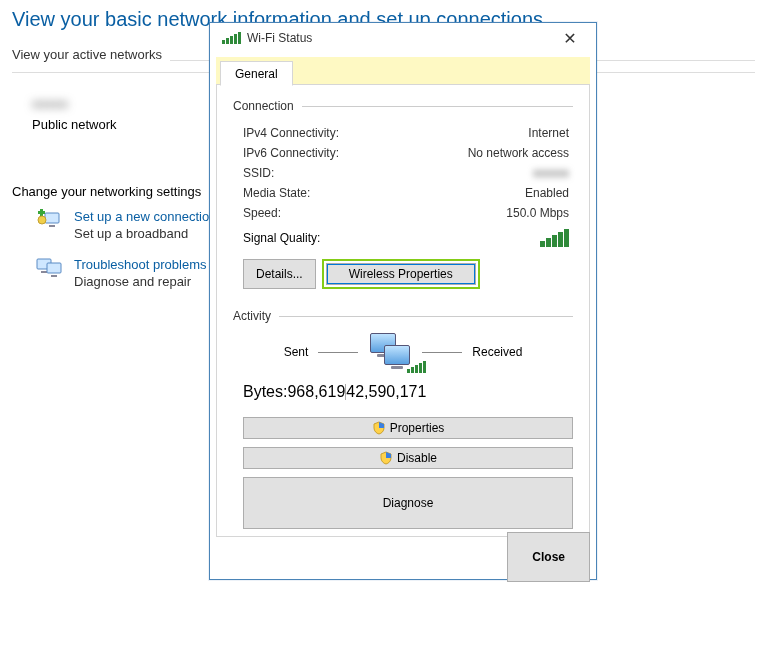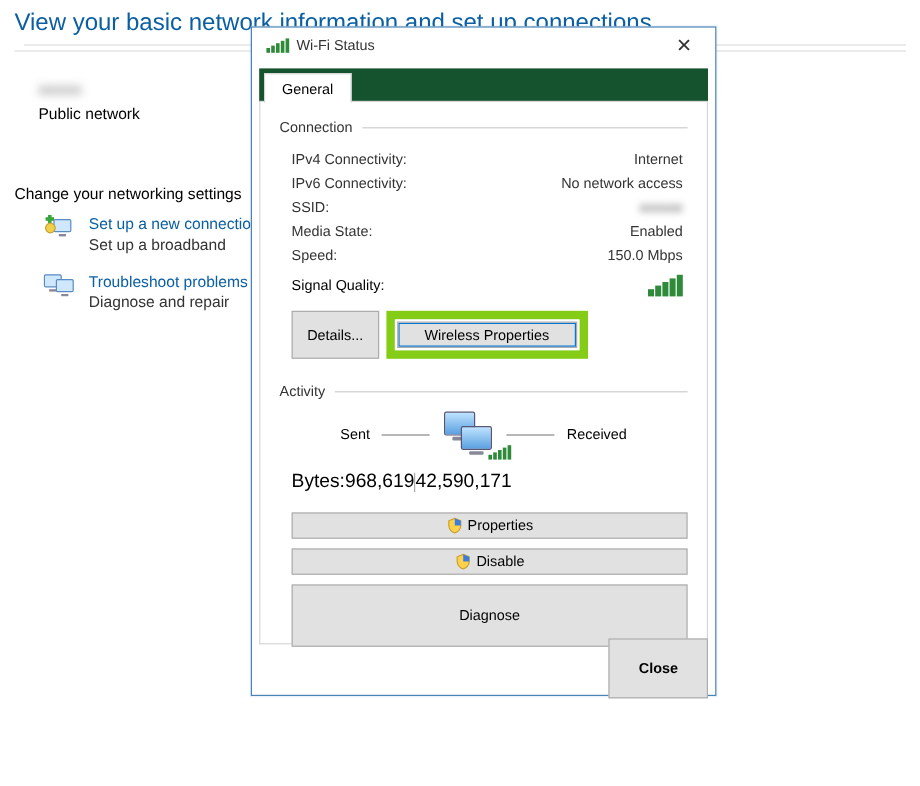--- a/index.html
+++ b/index.html
@@ -1,57 +1,57 @@
 <!DOCTYPE html>
 <html><head>
   <meta charset="utf-8">
   <style>
     * { box-sizing: border-box; margin: 0; padding: 0; }
     body { font-family: "Segoe UI", Tahoma, sans-serif; font-size: 12px; background: #fff; width: 767px; height: 655px; position: relative; overflow: hidden; }
 
     
     .bg { padding: 8px 12px; }
-    .page-title { font-size: 20px; color: #0a5fa3; font-weight: 400; margin-bottom: 0; }
+    .page-title { font-size: 20px; color: #0a5fa3; font-weight: 400; margin-bottom: 16px; }
     .section-label { font-size: 13px; color: #333; margin-bottom: 6px; }
     .active-networks { border-top: 1px solid #ddd; margin-top: 4px; padding-top: 24px; padding-left: 20px; }
     .blurred { filter: blur(4px); color: #555; display: inline-block; }
     .public-net { margin-top: 6px; font-size: 13px; }
     .change-settings { margin-top: 52px; font-size: 13px; }
     .action-row { display: flex; align-items: flex-start; gap: 12px; margin: 10px 0 16px 24px; }
     .action-text .link { color: #0a5fa3; font-size: 13px; cursor: pointer; }
     .action-text .desc { color: #333; font-size: 13px; margin-top: 2px; }
 
     
     .dialog { position: absolute; left: 209px; top: 22px; width: 388px; height: 558px; background: #fff; border: 1px solid #4a84b7; box-shadow: 0 0 0 1px rgba(74,132,183,.1); }
     .titlebar { height: 30px; display: flex; align-items: center; padding: 0 6px; }
     .titlebar .title { display: flex; align-items: center; gap: 6px; font-size: 12px; color: #333; padding-left: 6px; }
     .titlebar .close { margin-left: auto; width: 40px; height: 26px; display: flex; align-items: center; justify-content: center; cursor: pointer; font-size: 16px; color: #333; }
     .dialog-body { position: absolute; left: 6px; right: 6px; top: 34px; bottom: 42px; }
-    .tabs-strip { background: #14532d; height: 28px; border-bottom: 1px solid #d6d6d6; position: relative; }
+    .tabs-strip { background: #fef9c3; height: 28px; border-bottom: 1px solid #d6d6d6; position: relative; }
     .tab { position: absolute; left: 4px; top: 4px; height: 25px; padding: 0 14px; background: #fff; border: 1px solid #d6d6d6; border-bottom: 1px solid #fff; display: flex; align-items: center; font-size: 12px; z-index: 2; }
     .tab-content { border: 1px solid #d6d6d6; border-top: none; position: absolute; left: 0; right: 0; top: 28px; bottom: 0; padding: 14px 16px; }
 
     .group-header { display: flex; align-items: center; color: #333; font-size: 12px; margin-bottom: 10px; }
     .group-header .line { flex: 1; height: 1px; background: #ccc; margin-left: 8px; }
 
     .kv { display: flex; justify-content: space-between; font-size: 12px; color: #333; padding: 3px 4px 3px 10px; }
     .kv .k, .kv .v { white-space: nowrap; }
     .signal-row { display: flex; justify-content: space-between; align-items: center; padding: 6px 4px 6px 10px; }
 
     .signal-bars { display: inline-flex; align-items: flex-end; gap: 1px; }
     .signal-bars span { width: 5px; background: #2f8a3a; display: inline-block; }
     .sb1{height:6px}.sb2{height:9px}.sb3{height:12px}.sb4{height:15px}.sb5{height:18px}
 
     .sig-sm { display: inline-flex; align-items: flex-end; gap: 1px; }
     .sig-sm span { width: 3px; background: #2f8a3a; display: inline-block; }
     .ss1{height:4px}.ss2{height:6px}.ss3{height:8px}.ss4{height:10px}.ss5{height:12px}
 
     .btn { background: #e1e1e1; border: 1px solid #adadad; padding: 3px 12px; font-size: 12px; cursor: pointer; font-family: inherit; }
     .btn-row { display: flex; gap: 6px; padding: 6px 0 6px 10px; }
-    .highlight-box { border: 7px solid #84cc16; padding: 2px; }
+    .highlight-box { border: 2px solid #84cc16; padding: 2px; }
     .btn.focused { box-shadow: inset 0 0 0 1px #0078d7; }
 
     .activity-graphic { display: flex; align-items: center; justify-content: center; gap: 10px; margin: 10px 0 6px; font-size: 12px; }
     .dash { width: 40px; height: 1px; background: #888; }
     .monitors { width: 44px; height: 38px; position: relative; }
     .mon { position: absolute; width: 26px; height: 20px; border: 1px solid #557; background: linear-gradient(#bfe3ff,#5aa0e0); border-radius: 2px; }
     .mon::after { content:""; position:absolute; left:50%; transform:translateX(-50%); bottom:-5px; width:12px; height:3px; background:#889; border-radius:1px; }
     .mon.back { left: 2px; top: 0; }
     .mon.front { left: 16px; top: 12px; }
     .monitors .sig-sm { position:absolute; right:-14px; bottom:-2px; }
@@ -71,20 +71,21 @@
     
     .ico-setup { width: 26px; height: 20px; }
     .ico-trouble { width: 26px; height: 20px; }
   </style>
 </head>
 <body>
 
 <div class="bg">
   <div class="page-title">View your basic network information and set up connections</div>
   <div style="display:flex;align-items:center;">
+    <span class="section-label">View your active networks</span>
     <span class="sepline" style="flex:1;margin-left:8px;"></span>
   </div>
   <div class="active-networks">
     <div class="blurred">xxxxxx</div>
     <div class="public-net">Public network</div>
   </div>
   <div class="change-settings">Change your networking settings</div>
 
   <div class="action-row">
     <svg class="ico-setup" viewBox="0 0 26 20">

